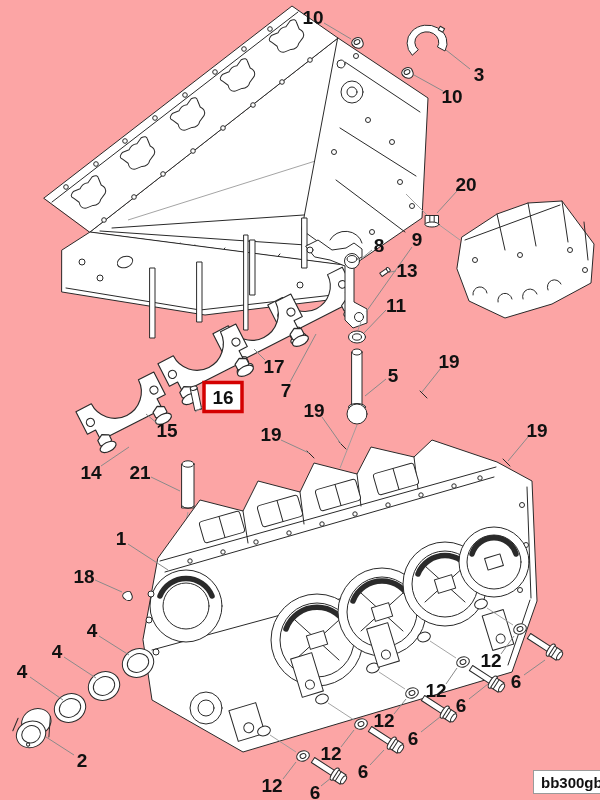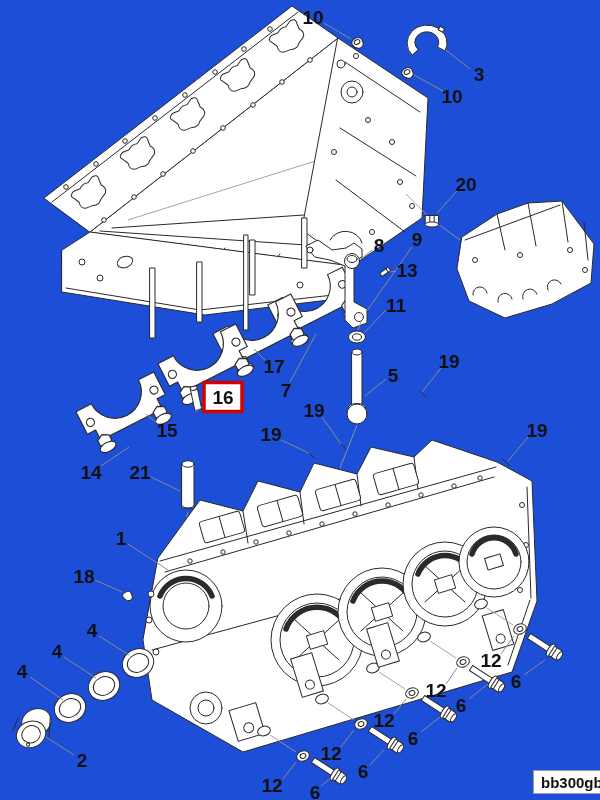--- a/index.html
+++ b/index.html
@@ -1,16 +1,16 @@
 <!DOCTYPE html>
 <html><head>
 <meta charset="utf-8">
 <style>
   html,body{margin:0;padding:0;background:#fff;}
-  #stage{position:relative;width:600px;height:800px;background:#1d4ed8;overflow:hidden;
+  #stage{position:relative;width:600px;height:800px;background:#fca5a5;overflow:hidden;
          font-family:"Liberation Sans", sans-serif;}
   svg{position:absolute;left:0;top:0;}
   .ln{fill:none;stroke:#2a2a2a;stroke-width:1;stroke-linejoin:round;stroke-linecap:round;}
   .fw{fill:#ffffff;stroke:#2a2a2a;stroke-width:1;stroke-linejoin:round;stroke-linecap:round;}
   .thin{fill:none;stroke:#9a9a9a;stroke-width:0.9;}
   .shell{fill:none;stroke:#2a2a2a;stroke-width:5.5;stroke-linecap:round;}
   .dot{fill:#fff;stroke:#2a2a2a;stroke-width:1;}
   .callout-text{font-family:"Liberation Sans",sans-serif;font-weight:bold;font-size:19px;fill:#111;}
   #code-box{position:absolute;border:1px solid #9a9a9a;background:#fff;color:#111;
             font-weight:bold;font-size:15px;line-height:1;padding:4px 7px 3px 7px;

